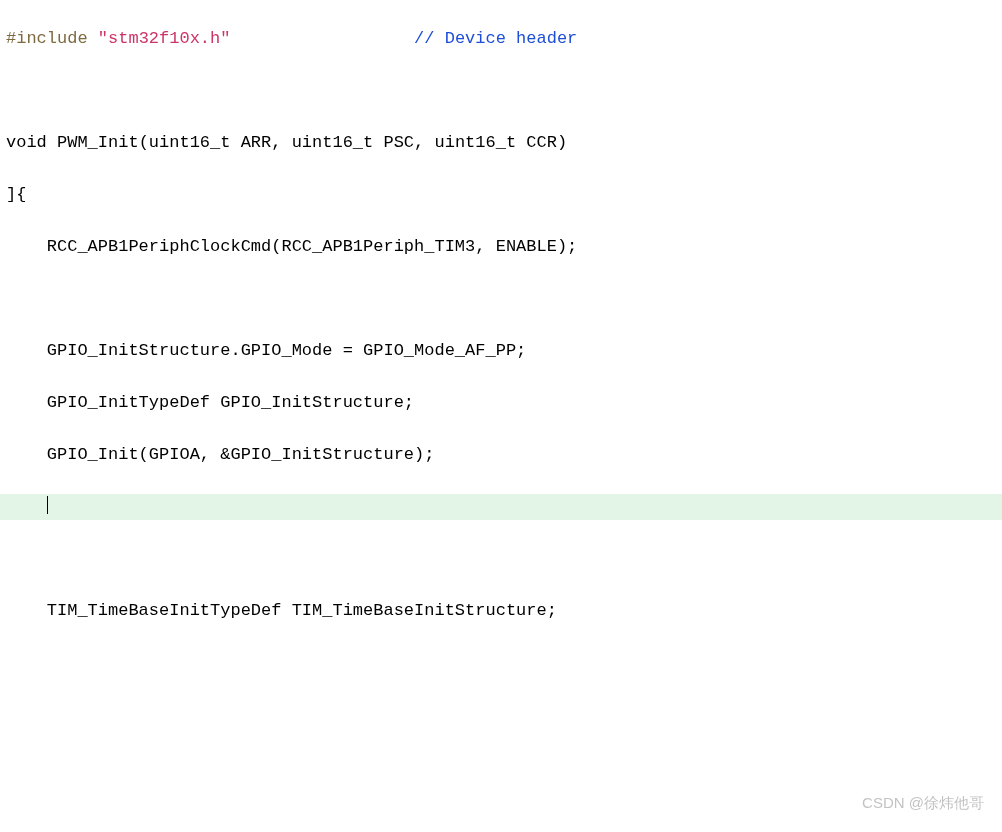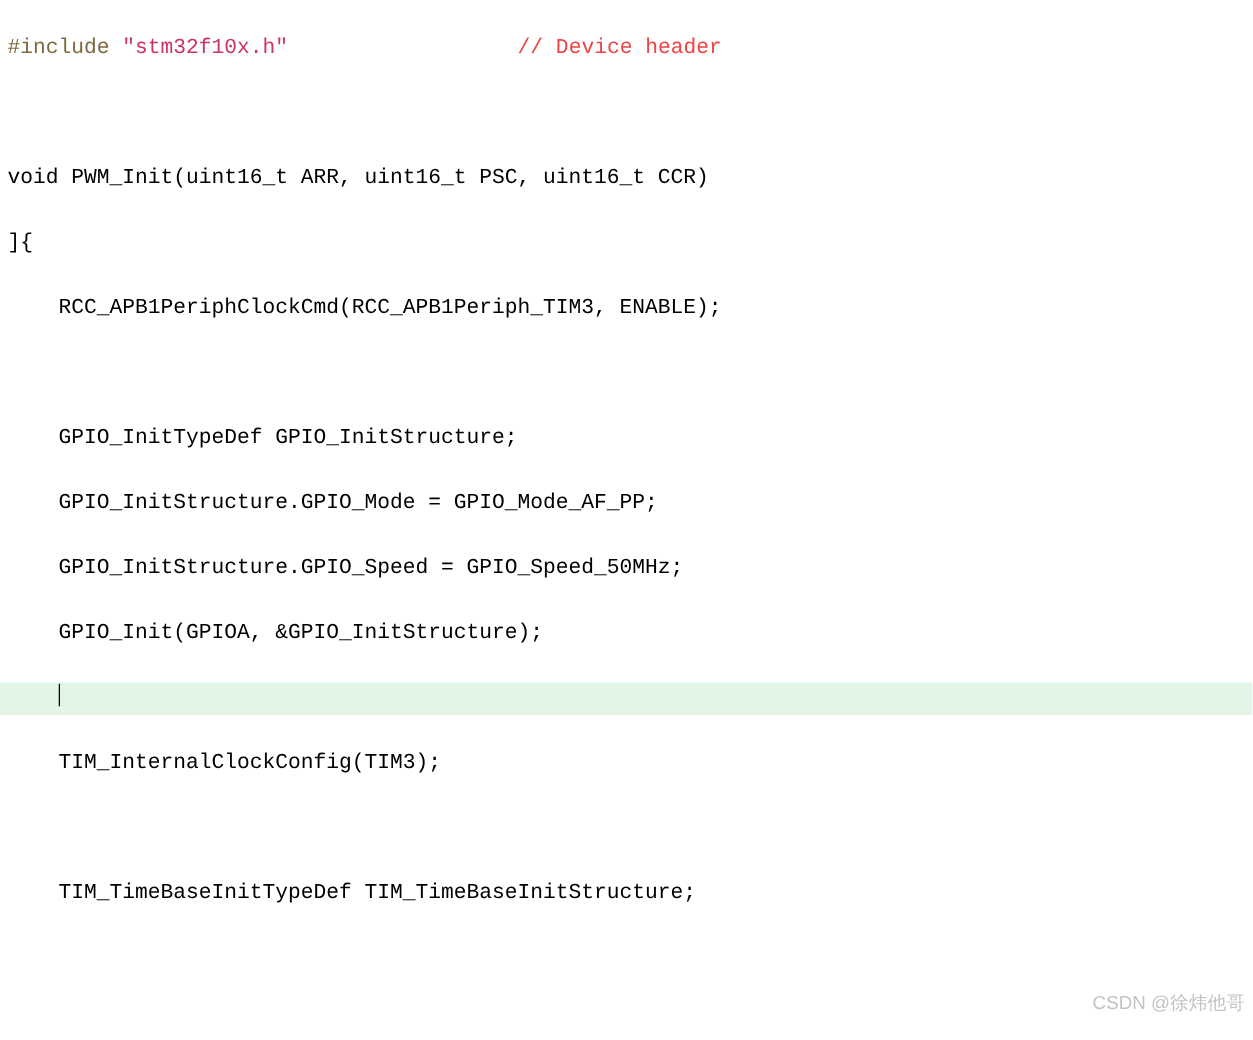--- a/index.html
+++ b/index.html
@@ -20,53 +20,51 @@
   .line {
     padding-left: 6px;
     height: 26px;
   }
   .hl {
     background: #e3f5e6;
   }
   .t-preproc { color: #7d6a3f; margin-top: 36px; }
   .t-key     { color: #000000; }
   .t-str     { color: #cc3366; }
-  .t-comment { color: #ef4444; }
+  .t-comment { color: #1d4ed8; }
   .cursor {
     display: inline-block;
     width: 0;
     border-left: 1px solid #000;
     height: 18px;
     vertical-align: -3px;
   }
   .watermark {
     position: absolute;
-    right: 6px;
+    right: 18px;
     top: 790px;
     color: rgba(120,120,120,0.45);
     font-family: sans-serif;
     font-size: 15px;
   }
 </style>
 </head>
 <body>
 
 <div class="editor">
 <div class="line"><span class="t-preproc">#include </span><span class="t-str">"stm32f10x.h"</span><span>                  </span><span class="t-comment">// Device header</span></div>
 <div class="line"></div>
 <div class="line"><span class="t-key">void</span><span> PWM_Init(uint16_t ARR, uint16_t PSC, uint16_t CCR)</span></div>
 <div class="line">]{</div>
 <div class="line">    RCC_APB1PeriphClockCmd(RCC_APB1Periph_TIM3, ENABLE);</div>
 <div class="line"></div>
+<div class="line">    GPIO_InitStructure.GPIO_Mode = GPIO_Mode_AF_PP;</div>
 <div class="line">    GPIO_InitTypeDef GPIO_InitStructure;</div>
-<div class="line">    GPIO_InitStructure.GPIO_Mode = GPIO_Mode_AF_PP;</div>
-<div class="line">    GPIO_InitStructure.GPIO_Speed = GPIO_Speed_50MHz;</div>
 <div class="line">    GPIO_Init(GPIOA, &amp;GPIO_InitStructure);</div>
 <div class="line hl"><span>    </span><span class="cursor"></span></div>
-<div class="line">    TIM_InternalClockConfig(TIM3);</div>
 <div class="line"></div>
 <div class="line">    TIM_TimeBaseInitTypeDef TIM_TimeBaseInitStructure;</div>
 
 
 
 
 
 
 
 

